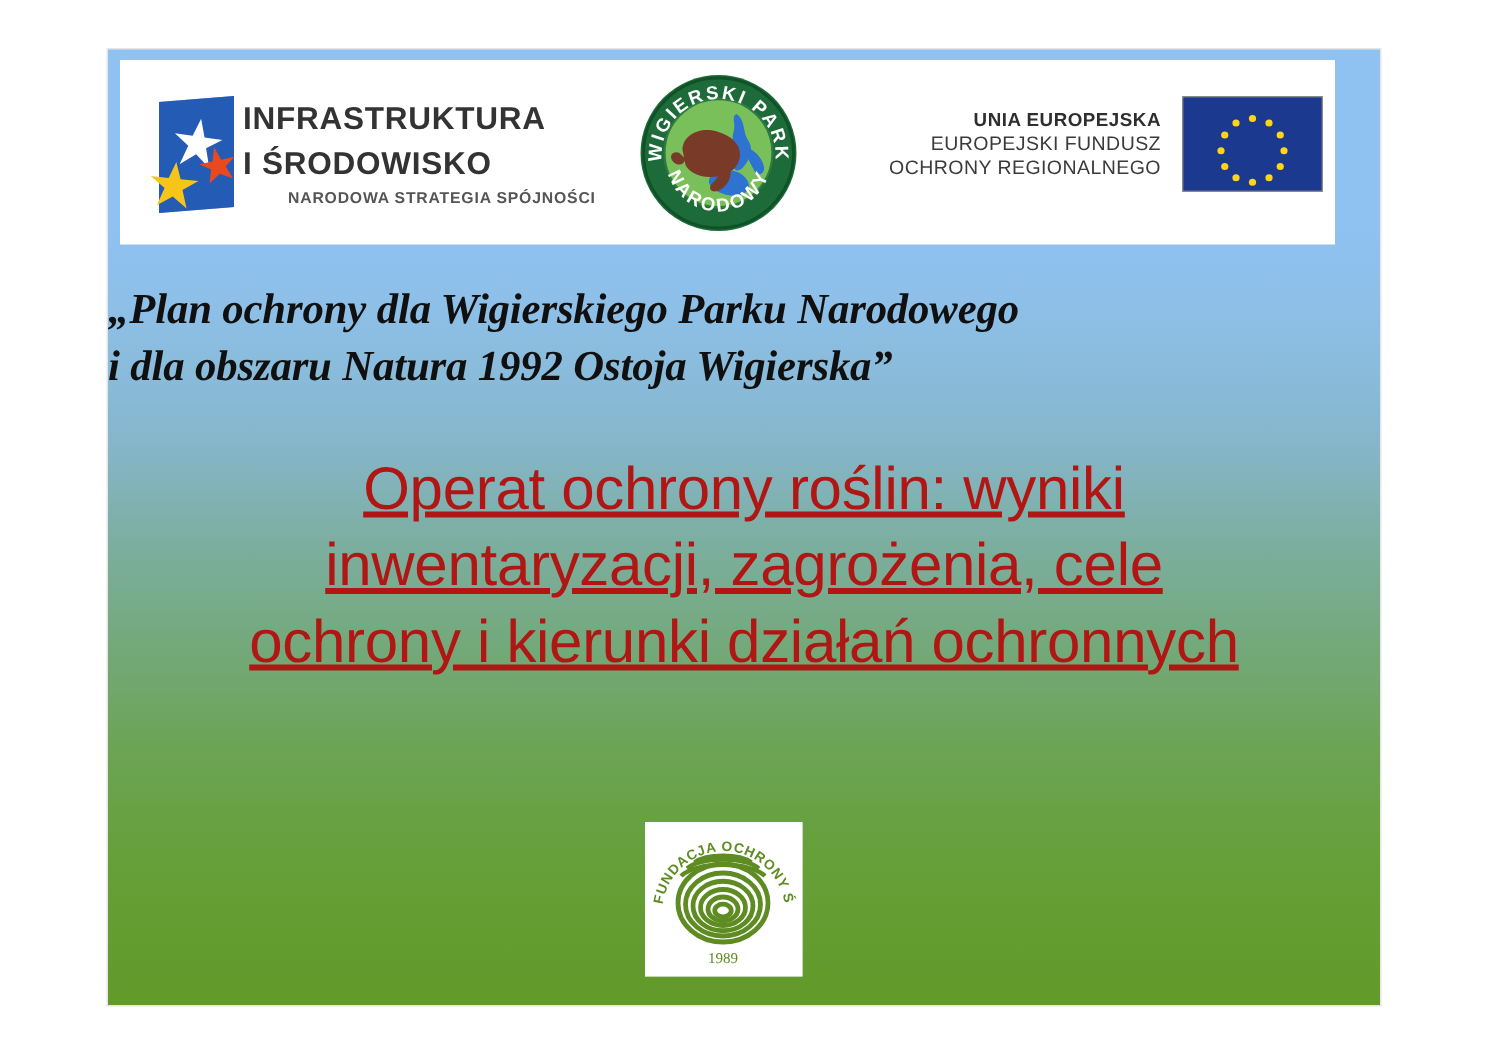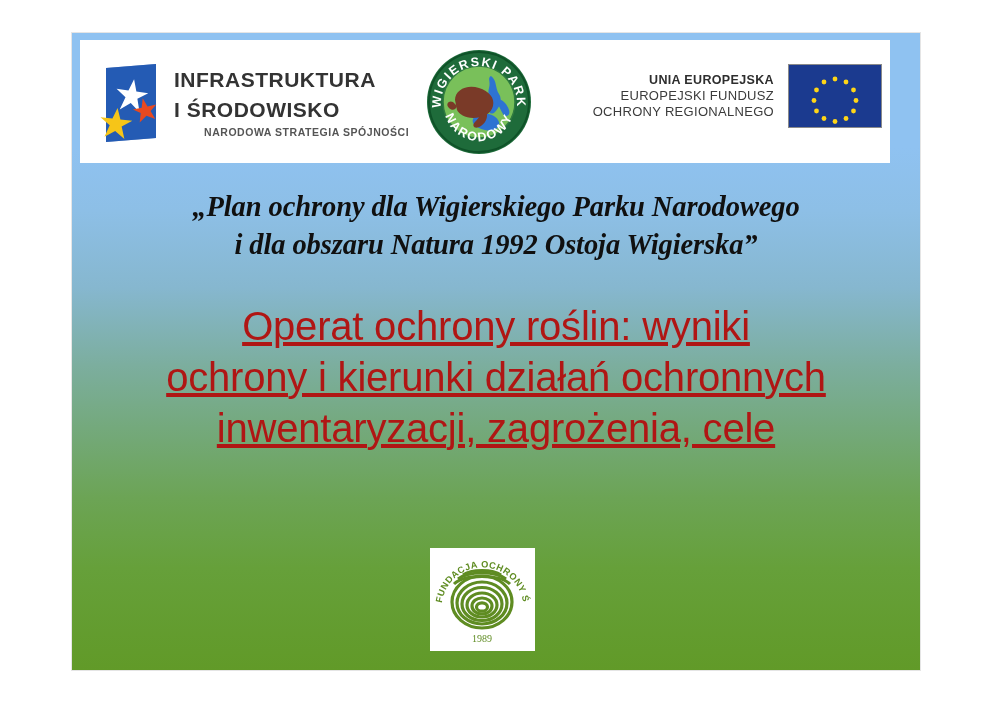--- a/index.html
+++ b/index.html
@@ -55,21 +55,20 @@
     align-items: center;
   }
 
   
   .logo-nss {
     position: absolute;
     left: 16px;
     top: 22px;
     display: flex;
     align-items: center;
-    gap: 12px;
   }
   .nss-mark {
     width: 66px;
     height: 82px;
     position: relative;
   }
   .nss-text {
     line-height: 1.0;
     color: #3a3a3a;
   }
@@ -134,21 +133,20 @@
     position: relative;
     border: 1px solid #8a8a8a;
   }
 
   
   .quote-title {
     position: absolute;
     left: 0;
     top: 155px;
     width: 100%;
-    text-align: center;
     font-family: "Liberation Serif", serif;
     font-weight: bold;
     font-style: italic;
     font-size: 28.5px;
     line-height: 1.33;
     color: #101010;
     letter-spacing: -0.1px;
   }
   .quote-title .ql { display: block; }
 
@@ -272,22 +270,22 @@
       </div>
     </div>
 
     <div class="quote-title">
       <span class="ql">„Plan ochrony dla Wigierskiego Parku Narodowego</span>
       <span class="ql">i dla obszaru Natura 1992 Ostoja Wigierska”</span>
     </div>
 
     <div class="main-heading">
       <span class="ml">Operat ochrony roślin: wyniki</span>
+      <span class="ml">inwentaryzacji, zagrożenia, cele</span>
       <span class="ml">ochrony i kierunki działań ochronnych</span>
-      <span class="ml">inwentaryzacji, zagrożenia, cele</span>
     </div>
 
 
     <div class="logo-nfos">
       <svg width="105" height="103" viewBox="0 0 105 103" aria-hidden="true">
         <defs>
           <path id="nfRingTop" d="M 12,54 A 41,41 0 0 1 93,54" fill="none"></path>
           <path id="nfRingBot" d="M 17,56 A 36,36 0 0 0 88,56" fill="none"></path>
         </defs>
         <rect width="105" height="103" fill="#ffffff"></rect>

